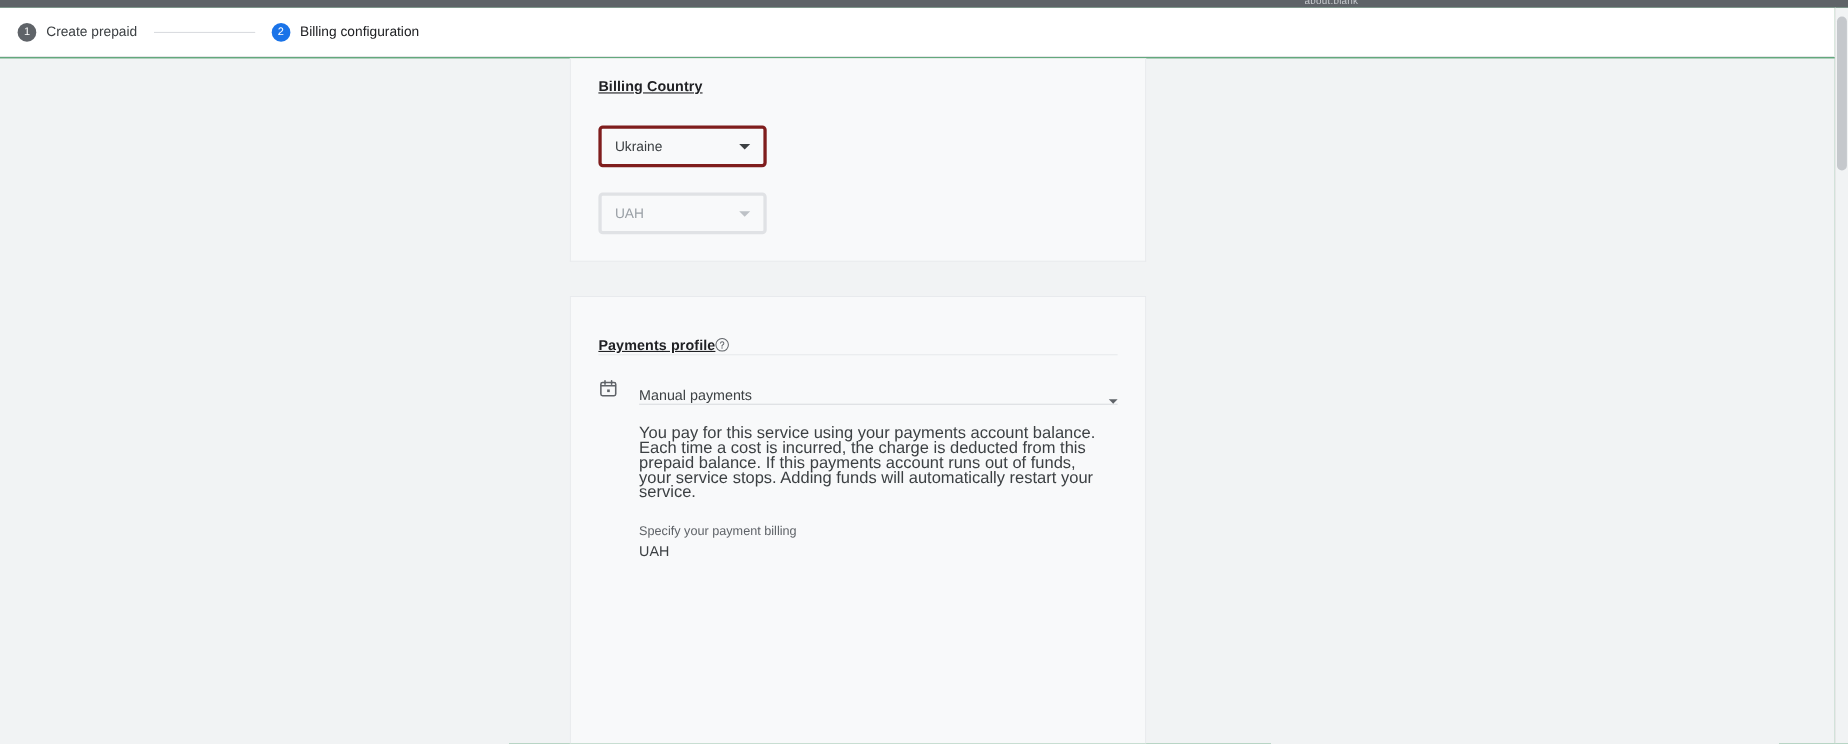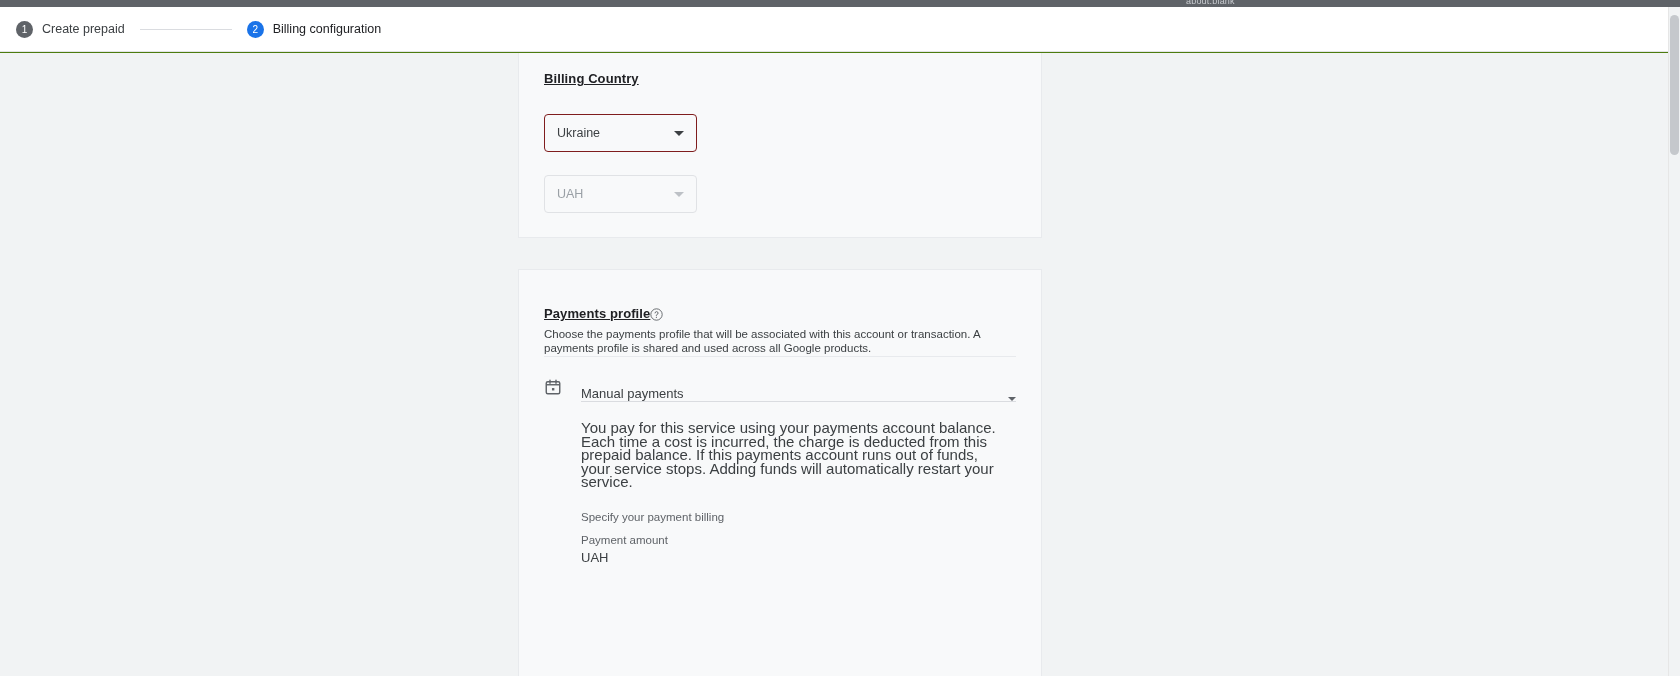--- a/index.html
+++ b/index.html
@@ -9,21 +9,21 @@
     overflow: hidden;
     background: #f1f3f4;
     font-family: "Liberation Sans", sans-serif;
     -webkit-font-smoothing: antialiased;
   }
 
   .viewport {
     position: relative;
     width: 1680px;
     height: 676px;
-    background: #4d7c0f;
+    background: #15803d;
     overflow: hidden;
   }
 
   
   .chrome-bar {
     position: absolute;
     top: 0; left: 0;
     width: 1680px;
     height: 7px;
     background: #5f6368;
@@ -122,21 +122,21 @@
     color: #202124;
     letter-spacing: .1px;
     text-decoration: underline;
   }
 
   
   .select-outlined {
     position: relative;
     width: 153px;
     height: 38px;
-    border: 1px solid #7f1d1d;
+    border: 3px solid #7f1d1d;
     border-radius: 4px;
     display: flex;
     align-items: center;
     padding: 0 12px;
     background: transparent;
     cursor: pointer;
   }
   .select-outlined.disabled {
     border-color: #e0e2e5;
     cursor: default;
@@ -167,21 +167,21 @@
 
   .helper-text {
     font-size: 11.5px;
     color: #5f6368;
     margin-top: 10px;
   }
 
   
   .title-row {
     display: flex;
-    align-items: flex-end;
+    align-items: center;
     gap: 0;
   }
   .help-icon {
     width: 13px; height: 13px;
     display: block;
   }
   .desc {
     font-size: 11.5px;
     line-height: 14px;
     color: #3c4043;
@@ -343,21 +343,20 @@
 
         <div class="title-row" style="margin-top:36px;">
           <span class="section-title">Payments profile</span>
           <svg class="help-icon" viewBox="0 0 24 24">
             <circle cx="12" cy="12" r="10.5" fill="none" stroke="#5f6368" stroke-width="1.7"></circle>
             <path d="M9.3 9.1a2.8 2.8 0 1 1 3.4 3.1c-.6.2-.9.7-.9 1.4v.6" fill="none" stroke="#5f6368" stroke-width="1.7" stroke-linecap="round"></path>
             <circle cx="11.8" cy="17.3" r="1.15" fill="#5f6368"></circle>
           </svg>
         </div>
 
-        <div class="desc">Choose the payments profile that will be associated with this account or transaction. A payments profile is shared and used across all Google products.</div>
 
         <div class="divider"></div>
 
 
         <div class="pay-select-row">
           <svg class="calendar-icon" viewBox="0 0 24 24">
             <rect x="3" y="5" width="18" height="16" rx="2" fill="none" stroke="#5f6368" stroke-width="1.9"></rect>
             <path d="M3 9h18" stroke="#5f6368" stroke-width="1.9"></path>
             <path d="M8 3v4M16 3v4" stroke="#5f6368" stroke-width="1.9" stroke-linecap="round"></path>
             <rect x="10.6" y="13.4" width="3.2" height="3.2" fill="#5f6368"></rect>
@@ -365,21 +364,20 @@
           <div class="pay-select">
             <span class="pay-select-value">Manual payments</span>
             <span class="caret small"></span>
           </div>
         </div>
 
         <div class="pay-desc">You pay for this service using your payments account balance. Each time a cost is incurred, the charge is deducted from this prepaid balance. If this payments account runs out of funds, your service stops. Adding funds will automatically restart your service.</div>
 
         <div class="amount-block">
           <div class="amount-hint">Specify your payment billing</div>
-          <div class="amount-label">Payment amount</div>
           <div class="amount-currency">UAH</div>
         </div>
 
       </div>
     </div>
 
   </div>
 
   <div class="scrollbar-track">
     <div class="scrollbar-thumb"></div>

